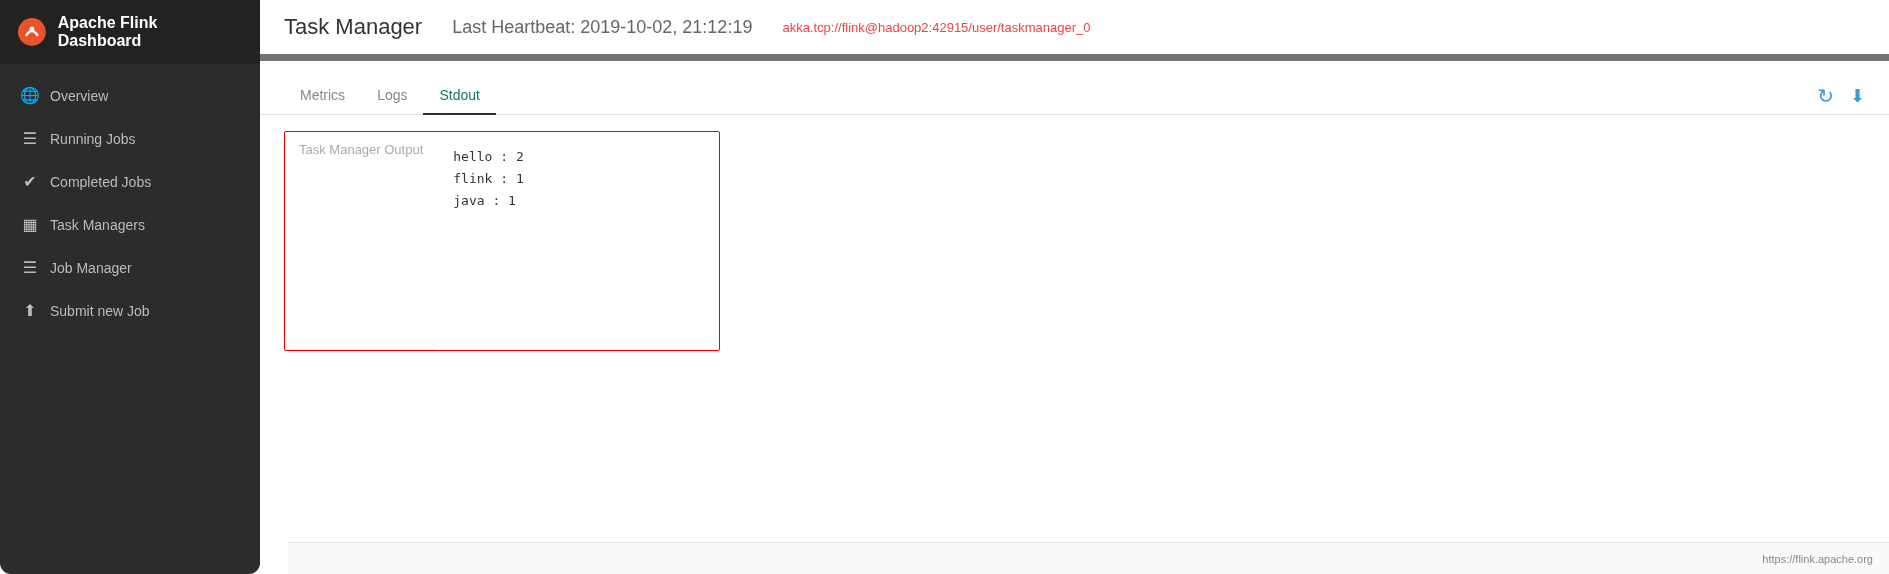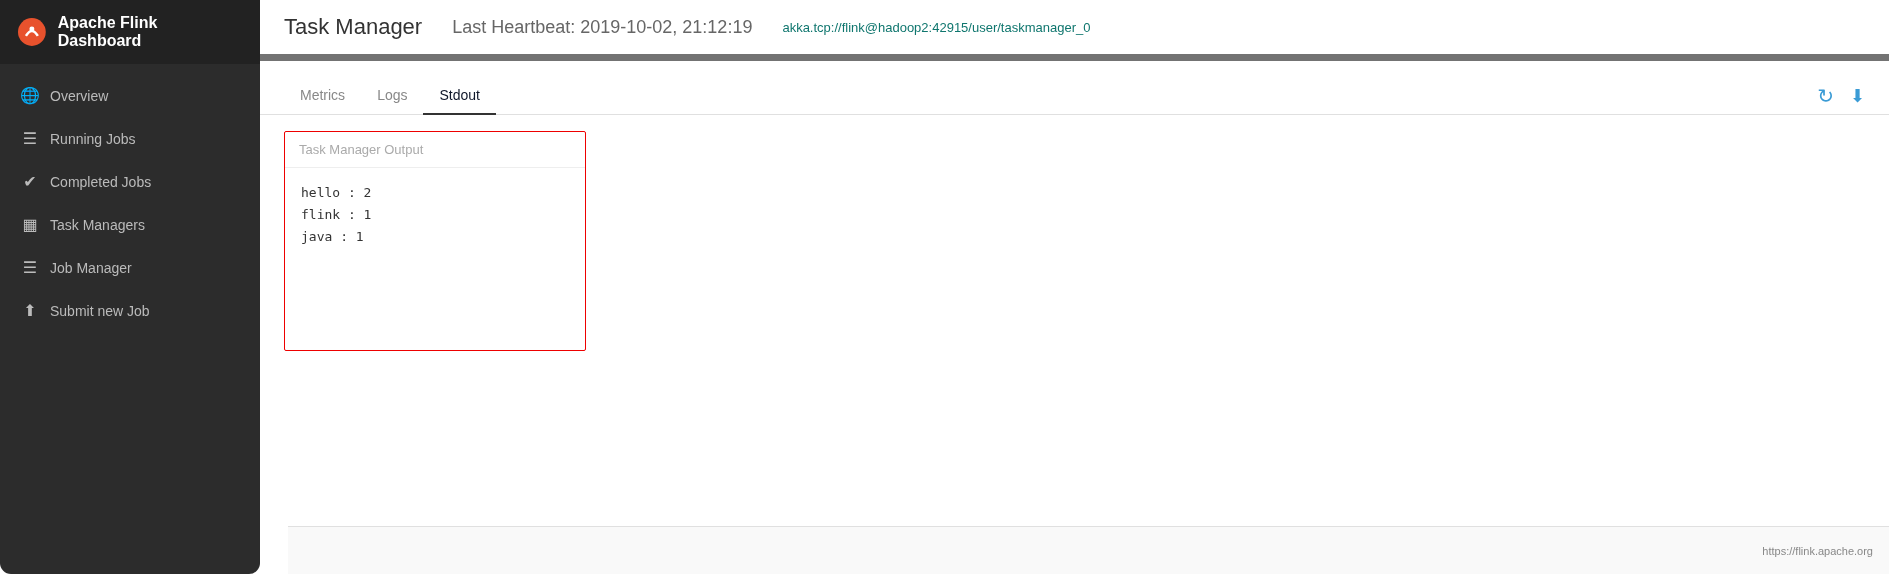--- a/index.html
+++ b/index.html
@@ -71,21 +71,21 @@
     .page-title {
       font-size: 22px;
       font-weight: 400;
       color: #333;
     }
     .header-meta {
       color: #666;
       font-size: 18px;
     }
     .header-path {
-      color: #0f766e;
+      color: #ef4444;
       font-size: 13px;
     }
 
     
     .content-area {
       flex: 1;
       display: flex;
       flex-direction: column;
       padding: 16px 0;
       overflow: hidden;
@@ -101,42 +101,42 @@
     }
     .tab {
       padding: 10px 16px;
       cursor: pointer;
       color: #888;
       font-size: 14px;
       border-bottom: 2px solid transparent;
       margin-bottom: -1px;
     }
     .tab.active {
-      color: #0f172a;
+      color: #0f766e;
       border-bottom: 2px solid #333;
       font-weight: 500;
     }
 
     
     .tab-content {
       flex: 1;
       padding: 16px 24px;
       display: flex;
       flex-direction: column;
       gap: 12px;
     }
 
     
     .output-container {
       border: 1px solid #e00;
       border-radius: 2px;
-      width: 302px;
+      width: 436px;
       min-height: 220px;
       display: flex;
-      flex-direction: column;
+      flex-direction: row;
     }
     .output-label {
       padding: 10px 14px;
       color: #aaa;
       font-size: 13px;
       border-bottom: 1px solid #eee;
     }
     .output-text {
       padding: 14px 16px;
       font-family: monospace;
@@ -159,21 +159,21 @@
     }
     .toolbar-icon {
       color: #3a9bd5;
       font-size: 18px;
       cursor: pointer;
     }
 
     
     .page-footer {
       border-top: 1px solid #e0e0e0;
-      height: 48px;
+      height: 32px;
       display: flex;
       align-items: center;
       justify-content: flex-end;
       padding: 0 16px;
       background: #f9f9f9;
       margin-left: 28px;
     }
     .footer-link {
       font-size: 11px;
       color: #888;

